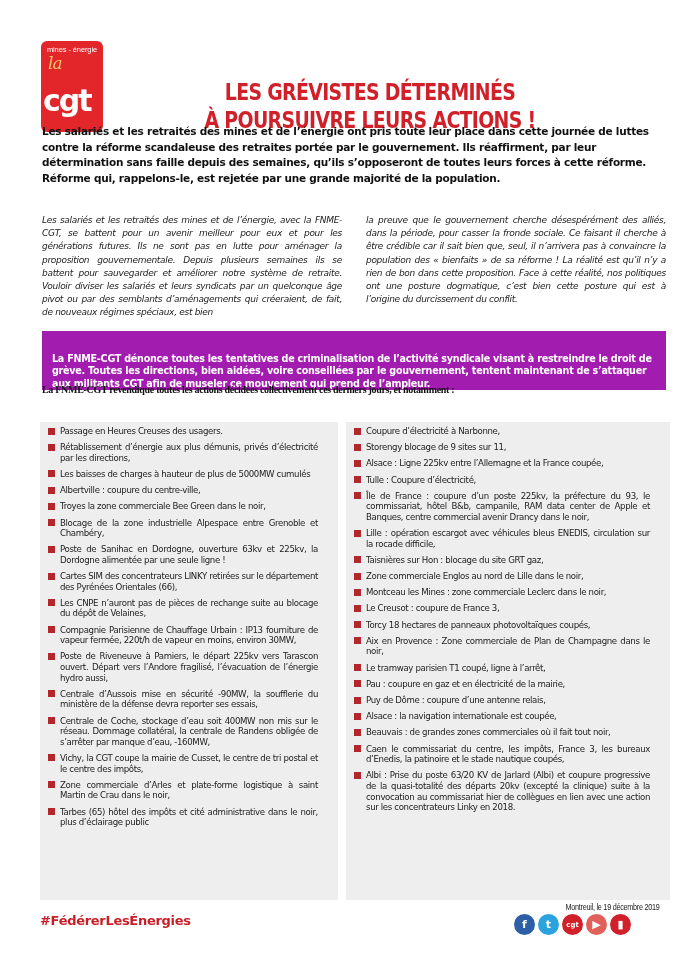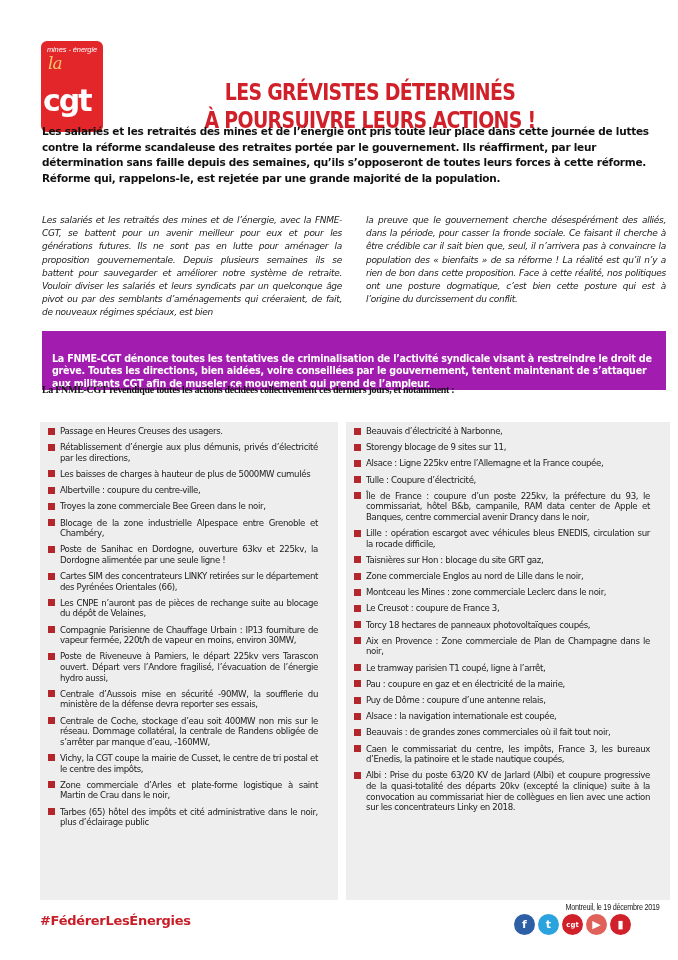--- a/index.html
+++ b/index.html
@@ -3,21 +3,21 @@
 <meta charset="utf-8">
 <style>
   * { box-sizing: border-box; margin: 0; padding: 0; }
   html, body { width: 678px; height: 960px; background: #ffffff; overflow: hidden; }
   body { font-family: "DejaVu Sans", sans-serif; color: #1a1a1a; position: relative; }
 
   .logo {
     position: absolute; left: 41px; top: 41px; width: 62px; height: 91px;
     background: #e2262a; border-radius: 6px; overflow: hidden;
   }
-  .logo .top { color: #fff; font-size: 7.5px; font-family: "Liberation Sans", sans-serif; text-align: center; margin-top: 4px; letter-spacing: -0.1px; font-style: italic; }
+  .logo .top { color: #fff; font-size: 7.5px; font-family: "Liberation Sans", sans-serif; text-align: center; margin-top: 4px; letter-spacing: -0.1px; }
   .logo .la { color: #f5c26b; font-family: "DejaVu Serif", serif; font-style: italic; font-size: 17px; position: absolute; left: 7px; top: 12px; letter-spacing: -1px; }
   .logo .cgt { color: #fff; font-family: "DejaVu Sans", sans-serif; font-weight: bold; font-size: 30px; position: absolute; left: 2px; top: 42px; letter-spacing: -2px; }
 
   .title {
     position: absolute; left: 140px; top: 78px; width: 460px; text-align: center;
     color: #d0202a; font-family: "DejaVu Sans", sans-serif; font-weight: bold;
     font-size: 22.5px; line-height: 28px; letter-spacing: -0.8px;
     transform: scaleX(0.84); transform-origin: center top;
   }
 
@@ -158,21 +158,21 @@
       <span class="txt">Zone commerciale d’Arles et plate-forme logistique à saint Martin de Crau dans le noir,</span>
     </li>
     <li>
       <span class="bullet"></span>
       <span class="txt">Tarbes (65) hôtel des impôts et cité administrative dans le noir, plus d’éclairage public</span>
     </li>
   </ul>
 <ul class="list right" id="list-right">
     <li>
       <span class="bullet"></span>
-      <span class="txt">Beauvais d’électricité à Narbonne,</span>
+      <span class="txt">Coupure d’électricité à Narbonne,</span>
     </li>
     <li>
       <span class="bullet"></span>
       <span class="txt">Storengy blocage de 9 sites sur 11,</span>
     </li>
     <li>
       <span class="bullet"></span>
       <span class="txt">Alsace : Ligne 225kv entre l’Allemagne et la France coupée,</span>
     </li>
     <li>

